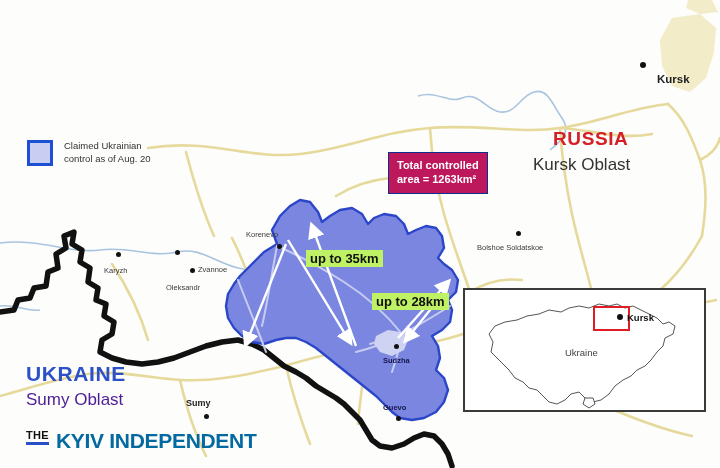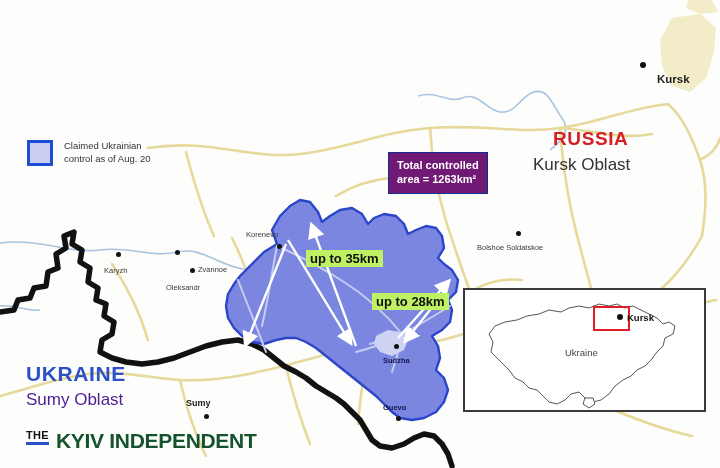--- a/index.html
+++ b/index.html
@@ -113,21 +113,21 @@
   }
 
   
   .logo { position:absolute; left:26px; top:430px; display:flex; align-items:flex-end; z-index:30; }
   .logo-the {
     font-size:11px; font-weight:bold; color:#111; letter-spacing:0.3px;
     border-bottom:3px solid #eab308; padding-bottom:1px; line-height:1;
     position:relative; top:-6px;
   }
   .logo-name {
-    font-size:21px; font-weight:bold; color:#14532d; letter-spacing:-0.3px;
+    font-size:21px; font-weight:bold; color:#0369a1; letter-spacing:-0.3px;
     margin-left:7px; line-height:1;
   }
 </style>
 </head>
 <body>
 
 <div id="stage">
 
   <svg id="mapsvg" viewBox="0 0 720 468">
     <rect x="0" y="0" width="720" height="468" fill="#fdfdfb"></rect>
@@ -218,21 +218,21 @@
 
 
   <div class="legend">
     <div class="legend-swatch" style="background: rgb(201, 205, 242); border-color: rgb(26, 79, 214);"></div>
     <div class="legend-text">
       <div>Claimed Ukrainian</div>
       <div>control as of Aug. 20</div>
     </div>
   </div>
 
-  <div class="callout" style="background: #701a75;">
+  <div class="callout" style="background: #be185d;">
     <div>Total controlled</div>
     <div>area = 1263km²</div>
   </div>
 
   <div class="lbl-russia" style="color: rgb(212, 32, 38);">RUSSIA</div>
   <div class="lbl-russia-sub">Kursk Oblast</div>
   <div class="lbl-ukraine" style="color: rgb(43, 80, 200);">UKRAINE</div>
   <div class="lbl-ukraine-sub">Sumy Oblast</div>
 
   <div class="dist" id="dist35">up to 35km</div>

